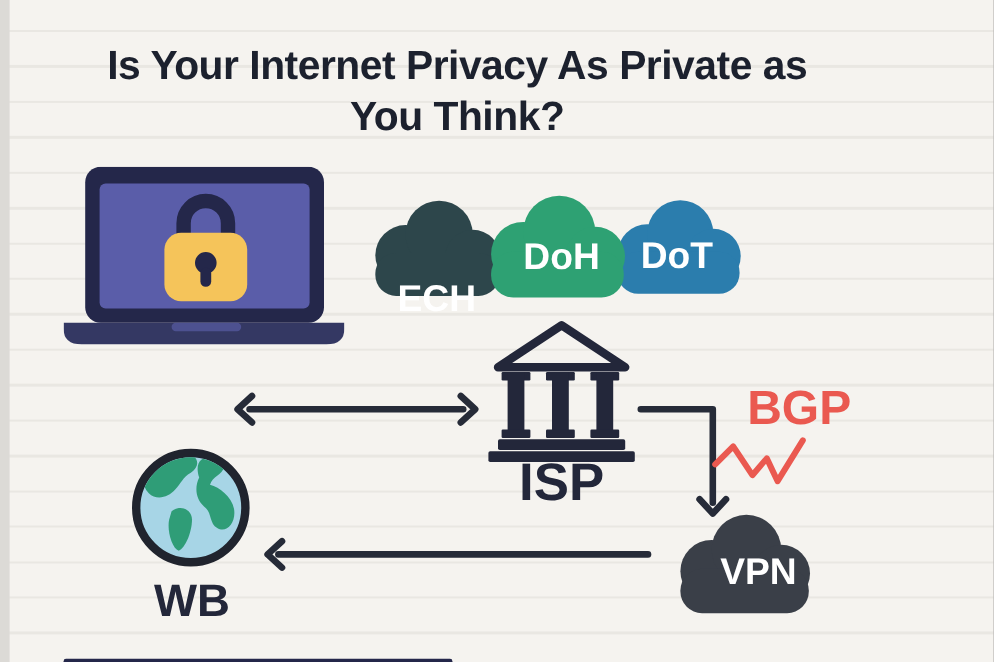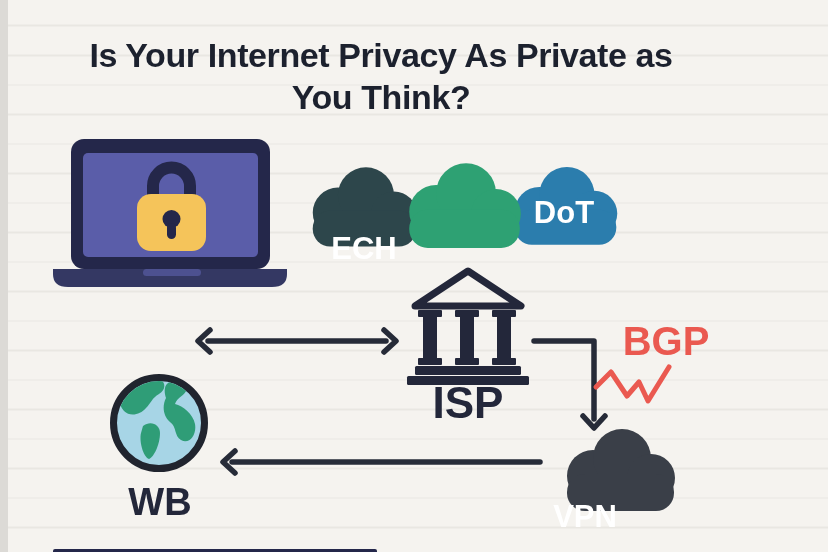--- a/index.html
+++ b/index.html
@@ -119,20 +119,21 @@
   </svg>
   <svg class="abs" style="left:402px;top:157px;" width="124" height="93" viewBox="0 0 120 88">
     <g class="f-doh">
       <circle cx="33" cy="52" r="26"></circle>
         <circle cx="62" cy="34" r="29"></circle>
         <circle cx="91" cy="54" r="24"></circle>
       <rect x="7" y="50" width="107" height="37" rx="18"></rect>
     </g>
   </svg>
   <div class="abs cloud-label" style="left:364px;top:213px;margin-top:36px;">ECH</div>
+  <div class="abs cloud-label" style="left:468px;top:214px;">DoH</div>
   <div class="abs cloud-label" style="left:564px;top:213px;">DoT</div>
 
   <svg class="abs" style="left:405px;top:264px;" width="126" height="122" viewBox="0 0 126 122">
     <path class="bank-roof" d="M10 42 L63 7 L116 42 Z"></path>
     <g class="bank">
       <rect x="13" y="46" width="24" height="7" rx="1"></rect>
       <rect x="18" y="46" width="14" height="55"></rect>
       <rect x="13" y="94" width="24" height="7" rx="1"></rect>
       <rect x="50" y="46" width="24" height="7" rx="1"></rect>
       <rect x="55" y="46" width="14" height="55"></rect>
@@ -162,21 +163,21 @@
   <div class="abs node-label wb-label" style="left:160px;top:502px;text-align:center;">WB</div>
 
   <svg class="abs" style="left:560px;top:424px;" width="120" height="88" viewBox="0 0 120 88">
     <g class="f-vpn">
       <circle cx="33" cy="52" r="26"></circle>
         <circle cx="62" cy="34" r="29"></circle>
         <circle cx="91" cy="54" r="24"></circle>
       <rect x="7" y="50" width="107" height="37" rx="18"></rect>
     </g>
   </svg>
-  <div class="abs cloud-label" style="left:585px;top:477px;margin-top:40px;">VPN</div>
+  <div class="abs cloud-label" style="left:632px;top:477px;">VPN</div>
 
   <div class="abs node-label bgp-label" style="left:666px;top:341px;">BGP</div>
 
   <svg class="abs" style="left:0;top:0;pointer-events:none;" width="828" height="552" viewBox="0 0 828 552">
     <g>
       <line class="arrow" x1="208" y1="341" x2="386" y2="341"></line>
       <path class="arrow" d="M210 330 L198 341 L210 352"></path>
       <path class="arrow" d="M384 330 L396 341 L384 352"></path>
     </g>
     <g>

